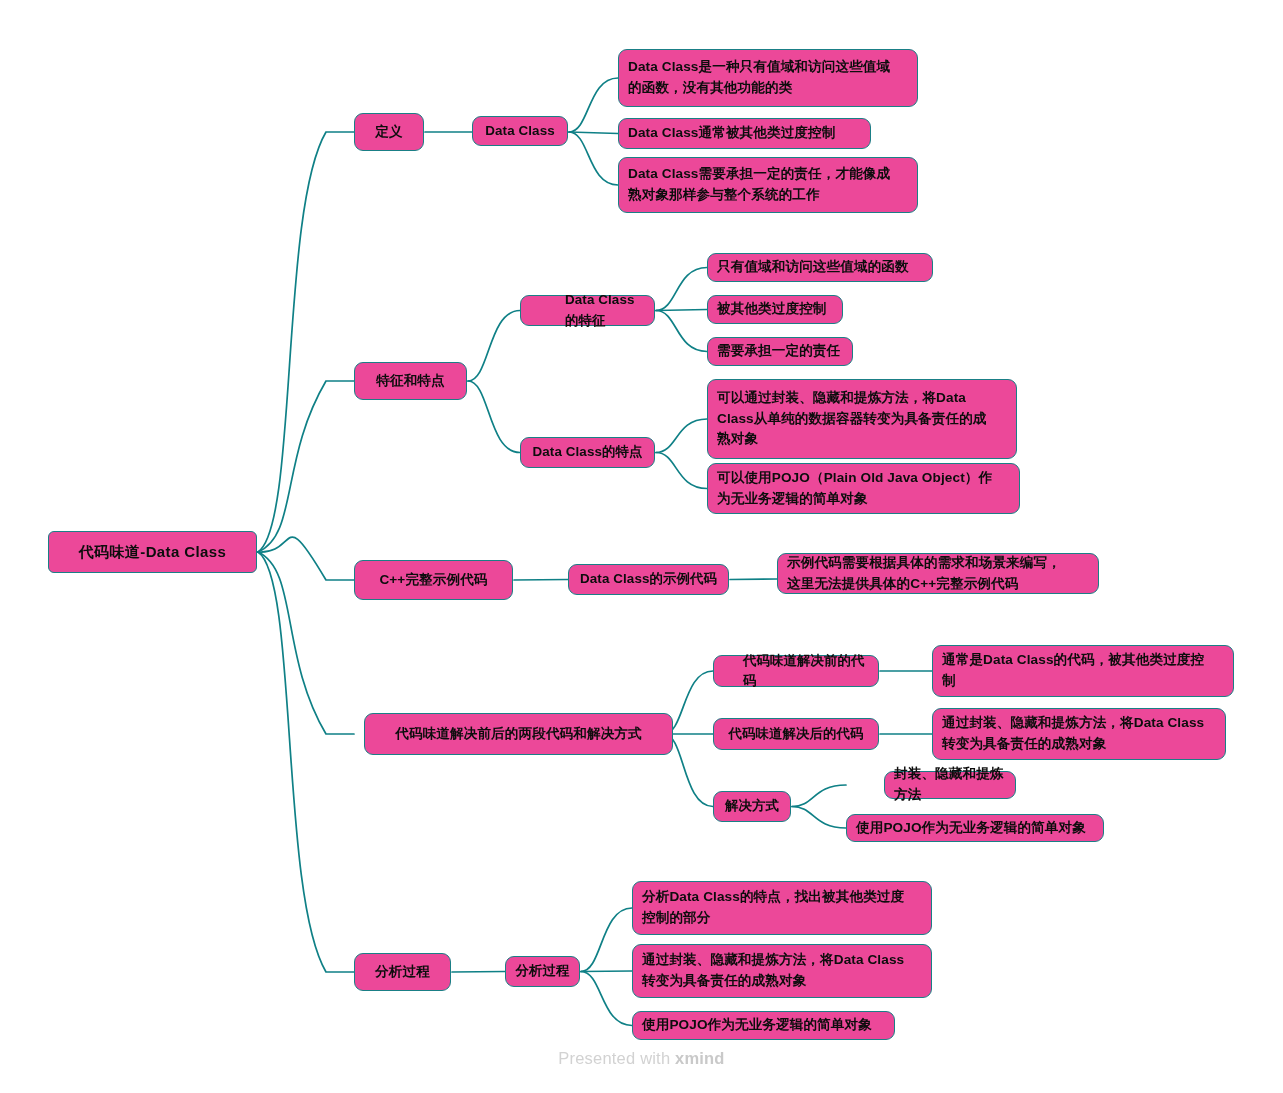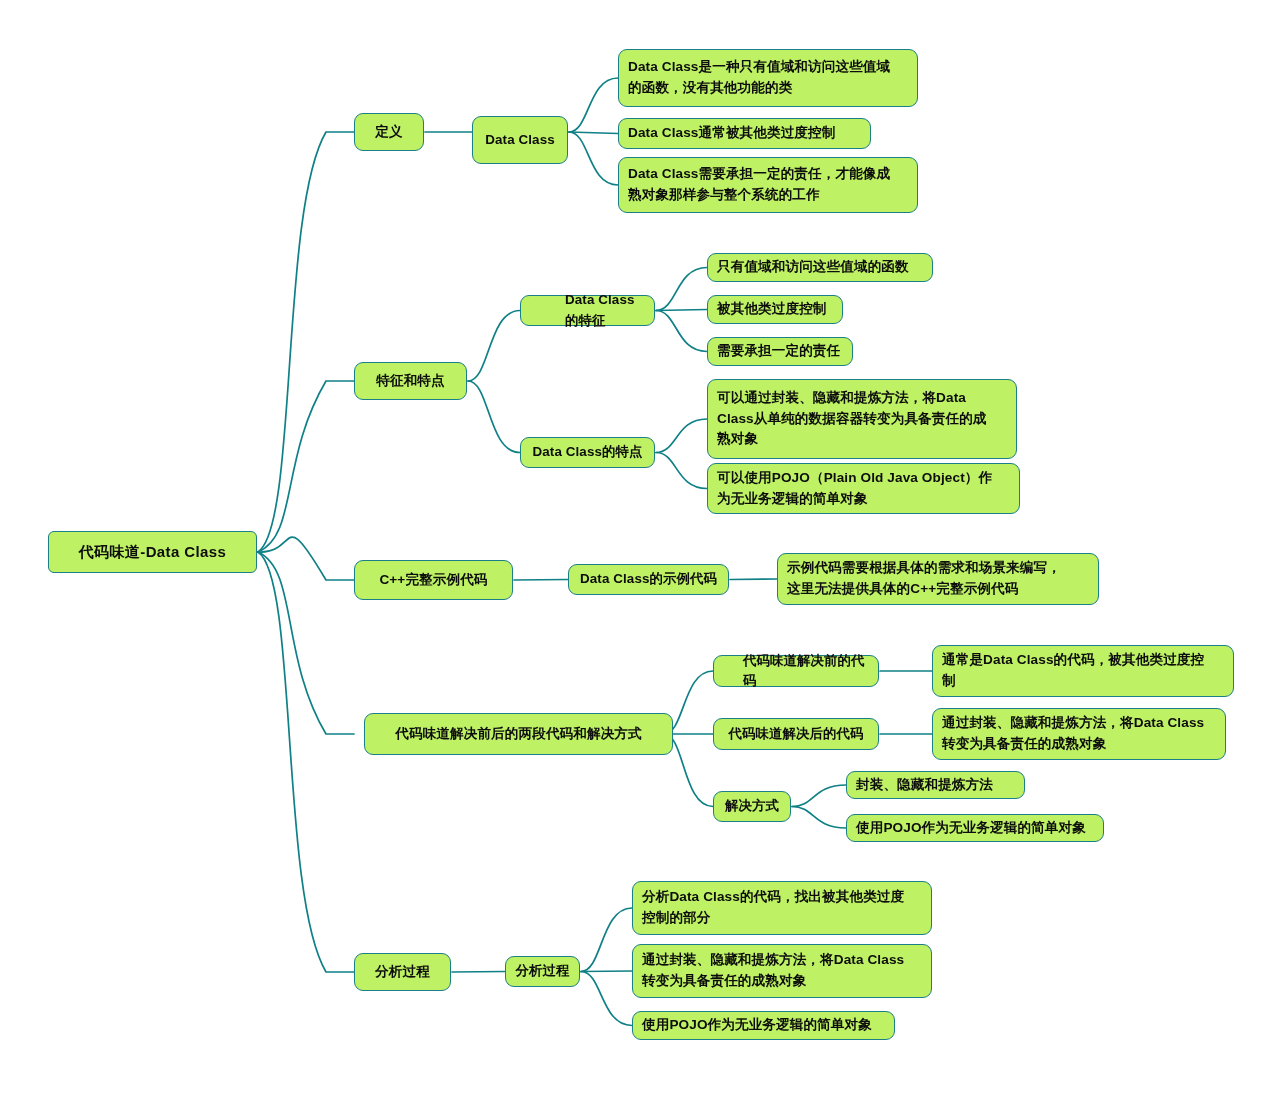--- a/index.html
+++ b/index.html
@@ -7,21 +7,21 @@
     width:1283px;height:1093px;
     background:#ffffff;
     font-family:"Liberation Sans","DejaVu Sans",sans-serif;
     position:relative;overflow:hidden;
   }
   #canvas{position:absolute;left:0;top:0;width:1283px;height:1093px;}
   #wires{position:absolute;left:0;top:0;width:1283px;height:1093px;}
   .node{
     position:absolute;
     box-sizing:border-box;
-    background:#bef264;
+    background:#ec4899;
     border:1.4px solid #1A7F86;
     border-radius:9px;
     color:#0d0d0d;
     font-weight:bold;
     font-size:13.6px;
     line-height:1.52;
     letter-spacing:.1px;
     display:flex;
     align-items:center;
     padding:3px 9px;
@@ -81,54 +81,57 @@
       <path d="M 792 806.5 C 814.68 806.5, 812.68 828, 846 828" fill="none" stroke="#0F8086" stroke-width="1.7" stroke-linecap="round"></path>
       <path d="M 452 972 L 505 971.5" fill="none" stroke="#0F8086" stroke-width="1.7" stroke-linecap="round"></path>
       <path d="M 581 971.5 C 602.42 971.5, 600.42 908, 632 908" fill="none" stroke="#0F8086" stroke-width="1.7" stroke-linecap="round"></path>
       <path d="M 581 971.5 L 632 971" fill="none" stroke="#0F8086" stroke-width="1.7" stroke-linecap="round"></path>
       <path d="M 581 971.5 C 602.42 971.5, 600.42 1025.5, 632 1025.5" fill="none" stroke="#0F8086" stroke-width="1.7" stroke-linecap="round"></path>
     </svg>
 
   <div id="nodes-layer">
       <div class="node root" style="left: 48px; top: 531px; width: 209px; height: 42px;"><span>代码味道-Data Class</span></div>
       <div class="node lvl1" style="left: 354px; top: 113px; width: 70px; height: 38px;"><span>定义</span></div>
-      <div class="node lvl2" style="left: 472px; top: 116px; width: 96px; height: 48px;"><span>Data Class</span></div>
+      <div class="node lvl2" style="left: 472px; top: 116px; width: 96px; height: 30px;"><span>Data Class</span></div>
       <div class="node leaf" style="left: 618px; top: 49px; width: 300px; height: 58px;"><span>Data Class是一种只有值域和访问这些值域
 的函数，没有其他功能的类</span></div>
       <div class="node leaf" style="left: 618px; top: 118px; width: 253px; height: 31px;"><span>Data Class通常被其他类过度控制</span></div>
       <div class="node leaf" style="left: 618px; top: 157px; width: 300px; height: 56px;"><span>Data Class需要承担一定的责任，才能像成
 熟对象那样参与整个系统的工作</span></div>
       <div class="node lvl1" style="left: 354px; top: 362px; width: 113px; height: 38px;"><span>特征和特点</span></div>
       <div class="node lvl2" style="left: 520px; top: 295px; width: 135px; height: 31px; padding-left: 44px;"><span>Data Class的特征</span></div>
       <div class="node leaf" style="left: 707px; top: 253px; width: 226px; height: 29px;"><span>只有值域和访问这些值域的函数</span></div>
       <div class="node leaf" style="left: 707px; top: 295px; width: 136px; height: 29px;"><span>被其他类过度控制</span></div>
       <div class="node leaf" style="left: 707px; top: 337px; width: 146px; height: 29px;"><span>需要承担一定的责任</span></div>
       <div class="node lvl2" style="left: 520px; top: 437px; width: 135px; height: 31px;"><span>Data Class的特点</span></div>
       <div class="node leaf" style="left: 707px; top: 379px; width: 310px; height: 80px;"><span>可以通过封装、隐藏和提炼方法，将Data
 Class从单纯的数据容器转变为具备责任的成
 熟对象</span></div>
       <div class="node leaf" style="left: 707px; top: 463px; width: 313px; height: 51px;"><span>可以使用POJO（Plain Old Java Object）作
 为无业务逻辑的简单对象</span></div>
       <div class="node lvl1" style="left: 354px; top: 560px; width: 159px; height: 40px;"><span>C++完整示例代码</span></div>
       <div class="node lvl2" style="left: 568px; top: 564px; width: 161px; height: 31px;"><span>Data Class的示例代码</span></div>
-      <div class="node leaf" style="left: 777px; top: 553px; width: 322px; height: 52px;"><span>示例代码需要根据具体的需求和场景来编写，
+      <div class="node leaf" style="left: 777px; top: 553px; width: 322px; height: 41px;"><span>示例代码需要根据具体的需求和场景来编写，
 这里无法提供具体的C++完整示例代码</span></div>
       <div class="node lvl1" style="left: 364px; top: 713px; width: 309px; height: 42px; justify-content: center;"><span>代码味道解决前后的两段代码和解决方式</span></div>
       <div class="node lvl2" style="left: 713px; top: 655px; width: 166px; height: 32px; padding-left: 29px;"><span>代码味道解决前的代码</span></div>
       <div class="node leaf" style="left: 932px; top: 645px; width: 302px; height: 52px;"><span>通常是Data Class的代码，被其他类过度控
 制</span></div>
       <div class="node lvl2" style="left: 713px; top: 718px; width: 166px; height: 32px;"><span>代码味道解决后的代码</span></div>
       <div class="node leaf" style="left: 932px; top: 708px; width: 294px; height: 52px;"><span>通过封装、隐藏和提炼方法，将Data Class
 转变为具备责任的成熟对象</span></div>
       <div class="node lvl2" style="left: 713px; top: 791px; width: 78px; height: 31px; text-align: right;"><span>解决方式</span></div>
-      <div class="node leaf" style="left: 846px; top: 771px; width: 179px; height: 28px;"><span>封装、隐藏和提炼方法</span></div>
+      <div class="node leaf" style="left: 884px; top: 771px; width: 132px; height: 28px;"><span>封装、隐藏和提炼方法</span></div>
       <div class="node leaf" style="left: 846px; top: 814px; width: 258px; height: 28px;"><span>使用POJO作为无业务逻辑的简单对象</span></div>
       <div class="node lvl1" style="left: 354px; top: 953px; width: 97px; height: 38px;"><span>分析过程</span></div>
       <div class="node lvl2" style="left: 505px; top: 956px; width: 75px; height: 31px;"><span>分析过程</span></div>
-      <div class="node leaf" style="left: 632px; top: 881px; width: 300px; height: 54px;"><span>分析Data Class的代码，找出被其他类过度
+      <div class="node leaf" style="left: 632px; top: 881px; width: 300px; height: 54px;"><span>分析Data Class的特点，找出被其他类过度
 控制的部分</span></div>
       <div class="node leaf" style="left: 632px; top: 944px; width: 300px; height: 54px;"><span>通过封装、隐藏和提炼方法，将Data Class
 转变为具备责任的成熟对象</span></div>
       <div class="node leaf" style="left: 632px; top: 1011px; width: 263px; height: 29px;"><span>使用POJO作为无业务逻辑的简单对象</span></div>
     </div>
 
+  <div id="footer">
+    <span>Presented with </span><span class="brand">xmind</span>
+  </div>
 
 </div>
 
 </body></html>

